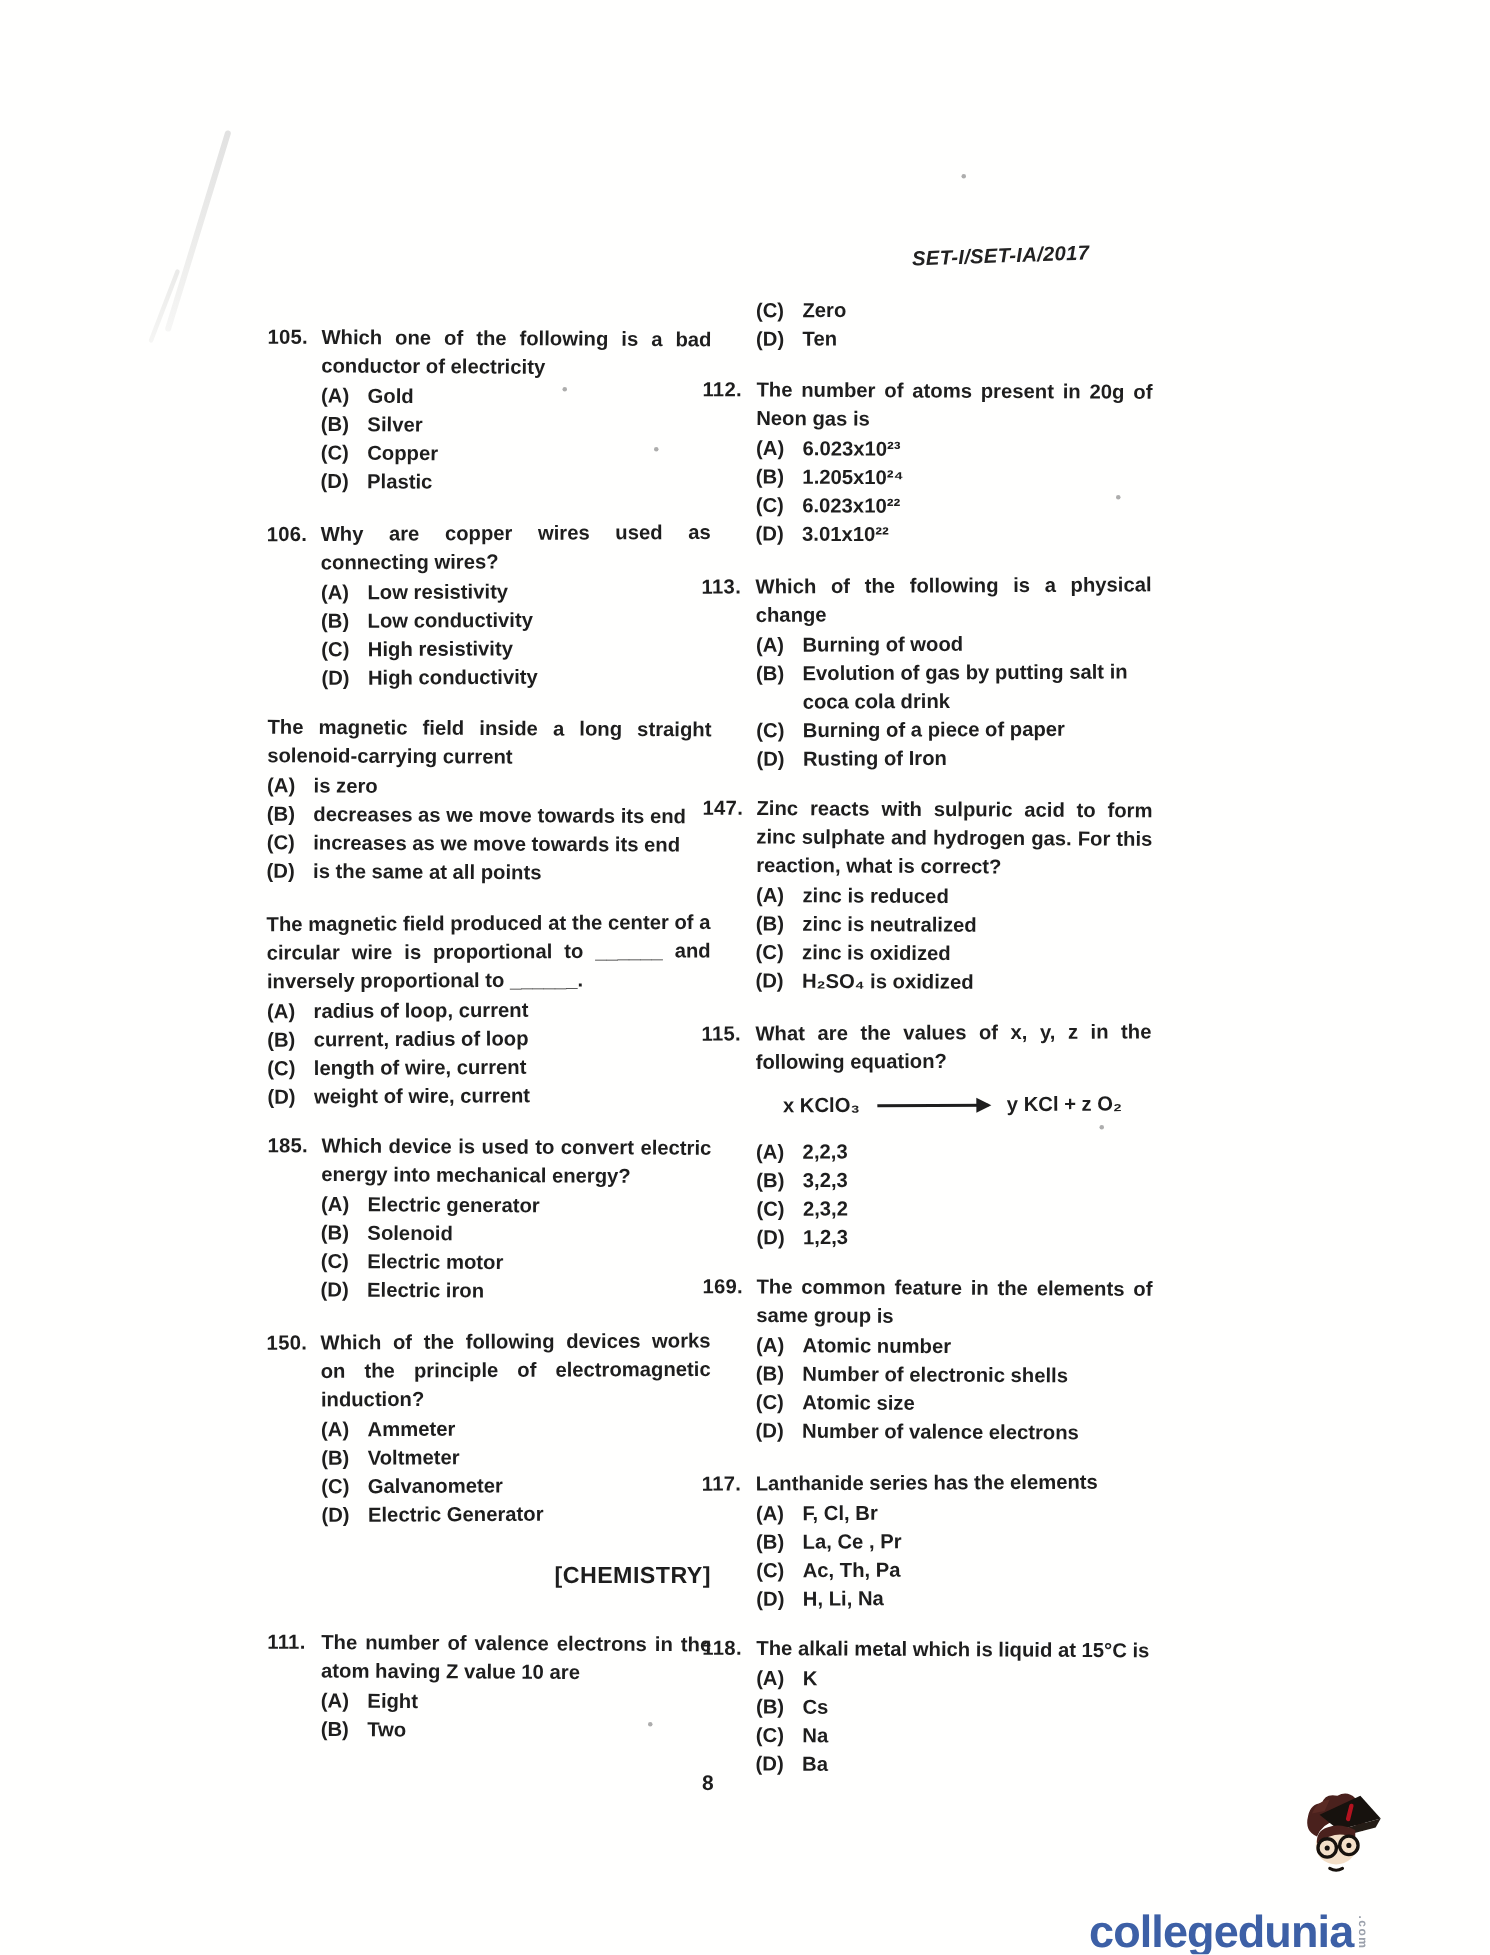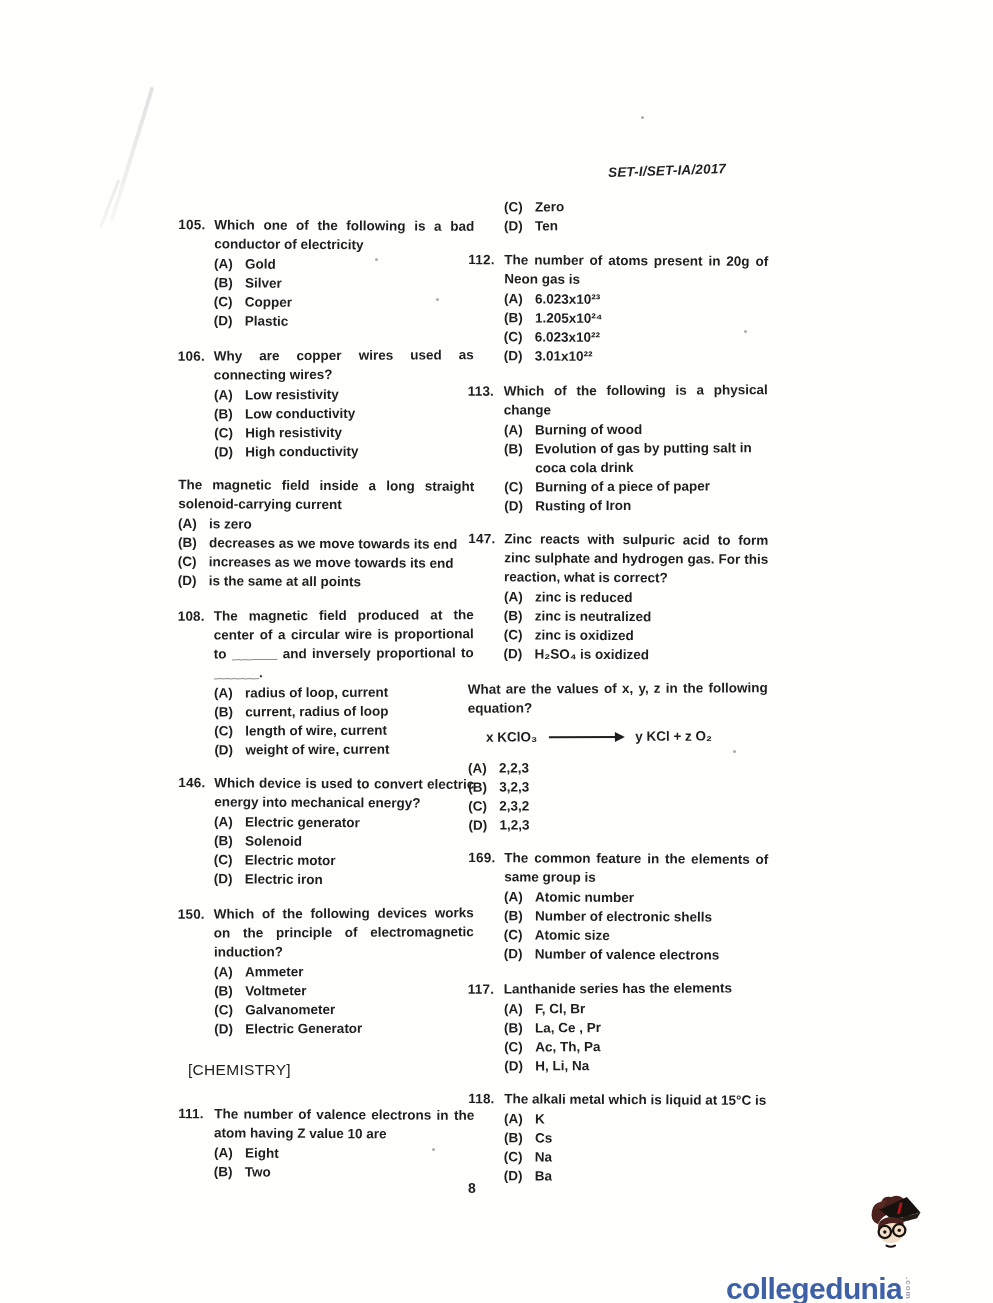--- a/index.html
+++ b/index.html
@@ -48,21 +48,21 @@
   .opt-label { width:31px; flex:0 0 31px; }
   .opt-text { flex:1; }
 
   
   .question:nth-child(odd)  { transform:rotate(.35deg); }
   .question:nth-child(even) { transform:rotate(-.3deg); }
 
   .carryover { margin-bottom:16px; padding-left:36px; transform:rotate(-.3deg); }
 
   .section-heading {
-    text-align:left; font-size:15.5px; font-weight:400;
+    text-align:right; font-size:15.5px; font-weight:700;
     letter-spacing:.3px; margin:22px 0 26px 10px;
   }
 
   
   .eq-row {
     display:flex; align-items:center; gap:12px;
     margin:10px 0 12px 18px; font-weight:700;
   }
   .eq-arrow { position:relative; width:74px; height:2px; background:#1e1e1e; }
   .eq-arrow::after {
@@ -181,21 +181,20 @@
                 <span class="opt-text">increases as we move towards its end</span>
               </div>
               <div class="opt-row">
                 <span class="opt-label">(D)</span>
                 <span class="opt-text">is the same at all points</span>
               </div>
             </div>
           </div>
         </div>
         <div class="question">
-          <div class="q-num">108.</div>
           <div class="q-body">
             <div class="q-text">The magnetic field produced at the center of a circular wire is proportional to ______ and inversely proportional to ______.</div>
             <div class="q-options">
               <div class="opt-row">
                 <span class="opt-label">(A)</span>
                 <span class="opt-text">radius of loop, current</span>
               </div>
               <div class="opt-row">
                 <span class="opt-label">(B)</span>
                 <span class="opt-text">current, radius of loop</span>
@@ -205,21 +204,21 @@
                 <span class="opt-text">length of wire, current</span>
               </div>
               <div class="opt-row">
                 <span class="opt-label">(D)</span>
                 <span class="opt-text">weight of wire, current</span>
               </div>
             </div>
           </div>
         </div>
         <div class="question">
-          <div class="q-num">146.</div>
+          <div class="q-num">185.</div>
           <div class="q-body">
             <div class="q-text">Which device is used to convert electric energy into mechanical energy?</div>
             <div class="q-options">
               <div class="opt-row">
                 <span class="opt-label">(A)</span>
                 <span class="opt-text">Electric generator</span>
               </div>
               <div class="opt-row">
                 <span class="opt-label">(B)</span>
                 <span class="opt-text">Solenoid</span>
@@ -359,20 +358,21 @@
                 <span class="opt-text">zinc is oxidized</span>
               </div>
               <div class="opt-row">
                 <span class="opt-label">(D)</span>
                 <span class="opt-text">H₂SO₄ is oxidized</span>
               </div>
             </div>
           </div>
         </div>
         <div class="question">
+          <div class="q-num">115.</div>
           <div class="q-body">
             <div class="q-text">What are the values of x, y, z in the following equation?</div>
             <div class="eq-row">
               <span>x KClO₃</span>
               <span class="eq-arrow"></span>
               <span>y KCl + z O₂</span>
             </div>
             <div class="q-options">
               <div class="opt-row">
                 <span class="opt-label">(A)</span>

